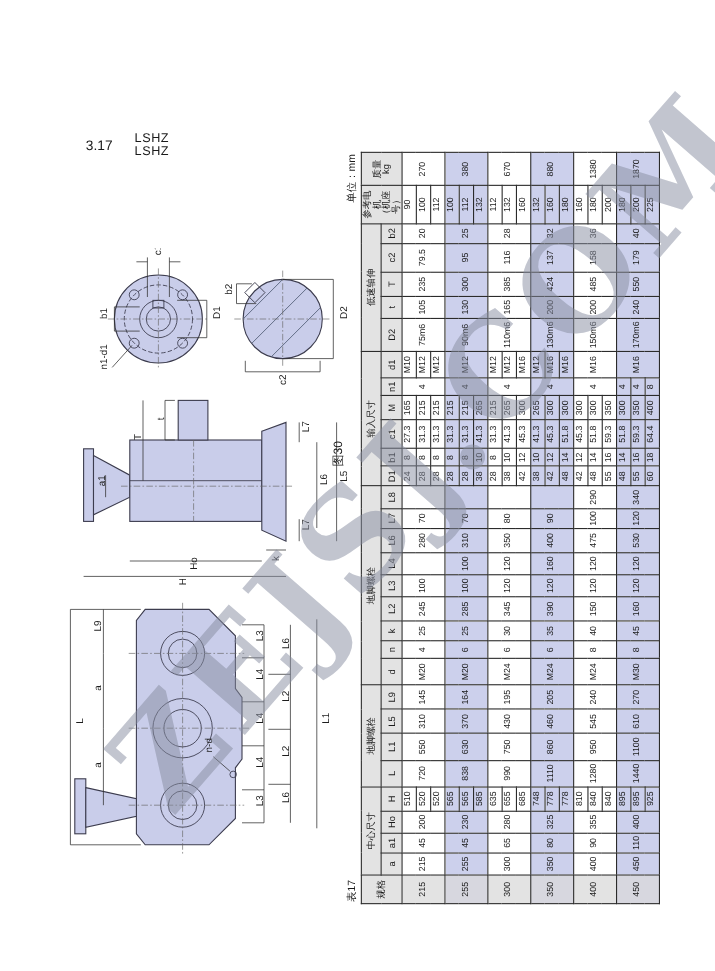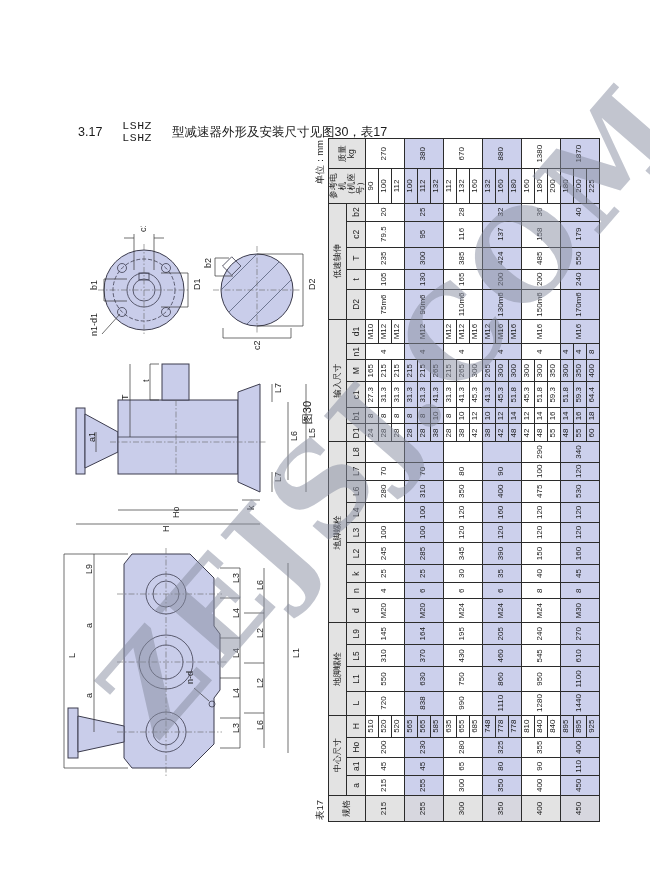--- a/index.html
+++ b/index.html
@@ -3,21 +3,21 @@
 <meta charset="utf-8">
 <style>
   html,body{margin:0;padding:0;}
   body{
     width:650px;height:883px;position:relative;background:#ffffff;
     font-family:"Liberation Sans", sans-serif;color:#1a1a1a;overflow:hidden;
   }
   
   .title{position:absolute;left:78px;top:104px;display:flex;align-items:center;gap:20px;font-size:12.5px;margin-top:16px;}
   .title .num{font-size:12.5px;}
-  .model{display:flex;flex-direction:column;line-height:1.05;font-size:11.5px;letter-spacing:.5px;font-family:Liberation Mono, monospace;}
+  .model{display:flex;flex-direction:column;line-height:1.05;font-size:11.5px;letter-spacing:.5px;}
   
   .watermark{
     position:absolute;left:-45px;top:338px;width:870px;text-align:center;
     font-family:"DejaVu Serif", serif;font-weight:bold;font-size:122px;letter-spacing:6px;
     color:#878da0;opacity:.5;transform:rotate(-49deg);white-space:nowrap;
     pointer-events:none;z-index:50;
   }
   
   .fig{position:absolute;}
   svg text{font-family:"Liberation Sans", sans-serif;font-size:9px;fill:#1d1d1d;}
@@ -42,21 +42,20 @@
 </style>
 </head>
 <body>
 
 <div class="title">
   <span class="num">3.17</span>
   <span class="model">
     <span>LSHZ</span>
     <span>LSHZ</span>
   </span>
-  <span>型减速器外形及安装尺寸见图30，表17</span>
 </div>
 
 <div class="fig" style="left:84px;top:226px;width:124px;height:124px;">
 <svg width="124" height="124" viewBox="0 0 124 124">
   <circle cx="60" cy="64" r="40" class="body-fill"></circle>
   <circle cx="60" cy="64" r="31" class="lite" stroke-dasharray="4 2"></circle>
   <circle cx="38" cy="42" r="4.5" fill="#fff" class="lite"></circle>
   <circle cx="82" cy="42" r="4.5" fill="#fff" class="lite"></circle>
   <circle cx="82" cy="86" r="4.5" fill="#fff" class="lite"></circle>
   <circle cx="38" cy="86" r="4.5" fill="#fff" class="lite"></circle>

